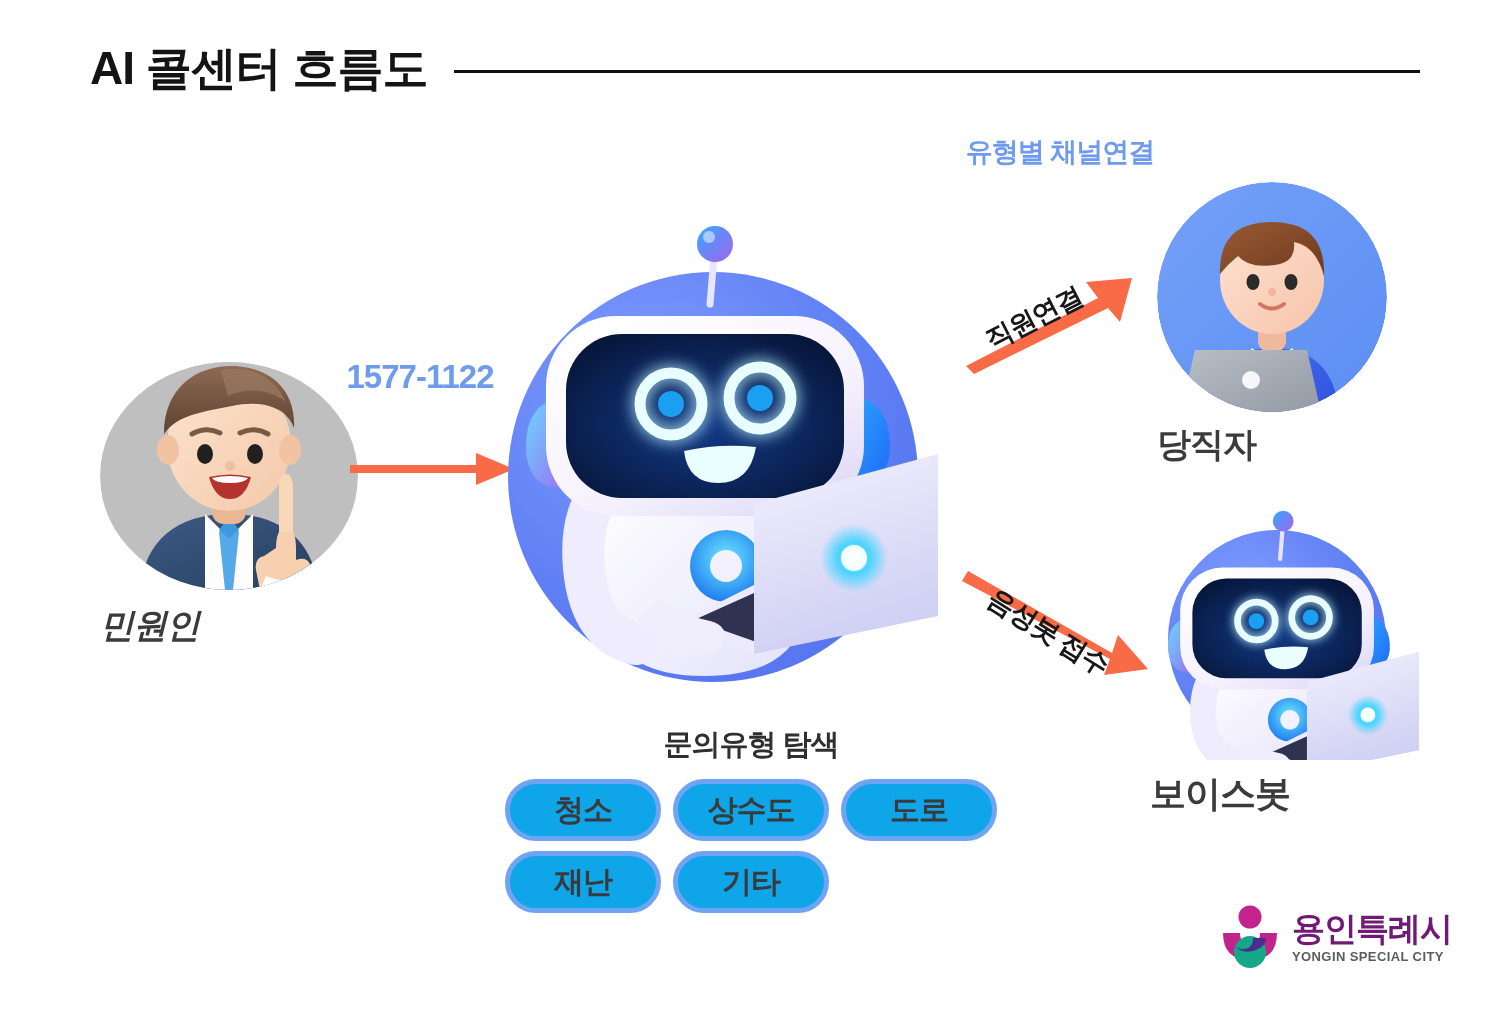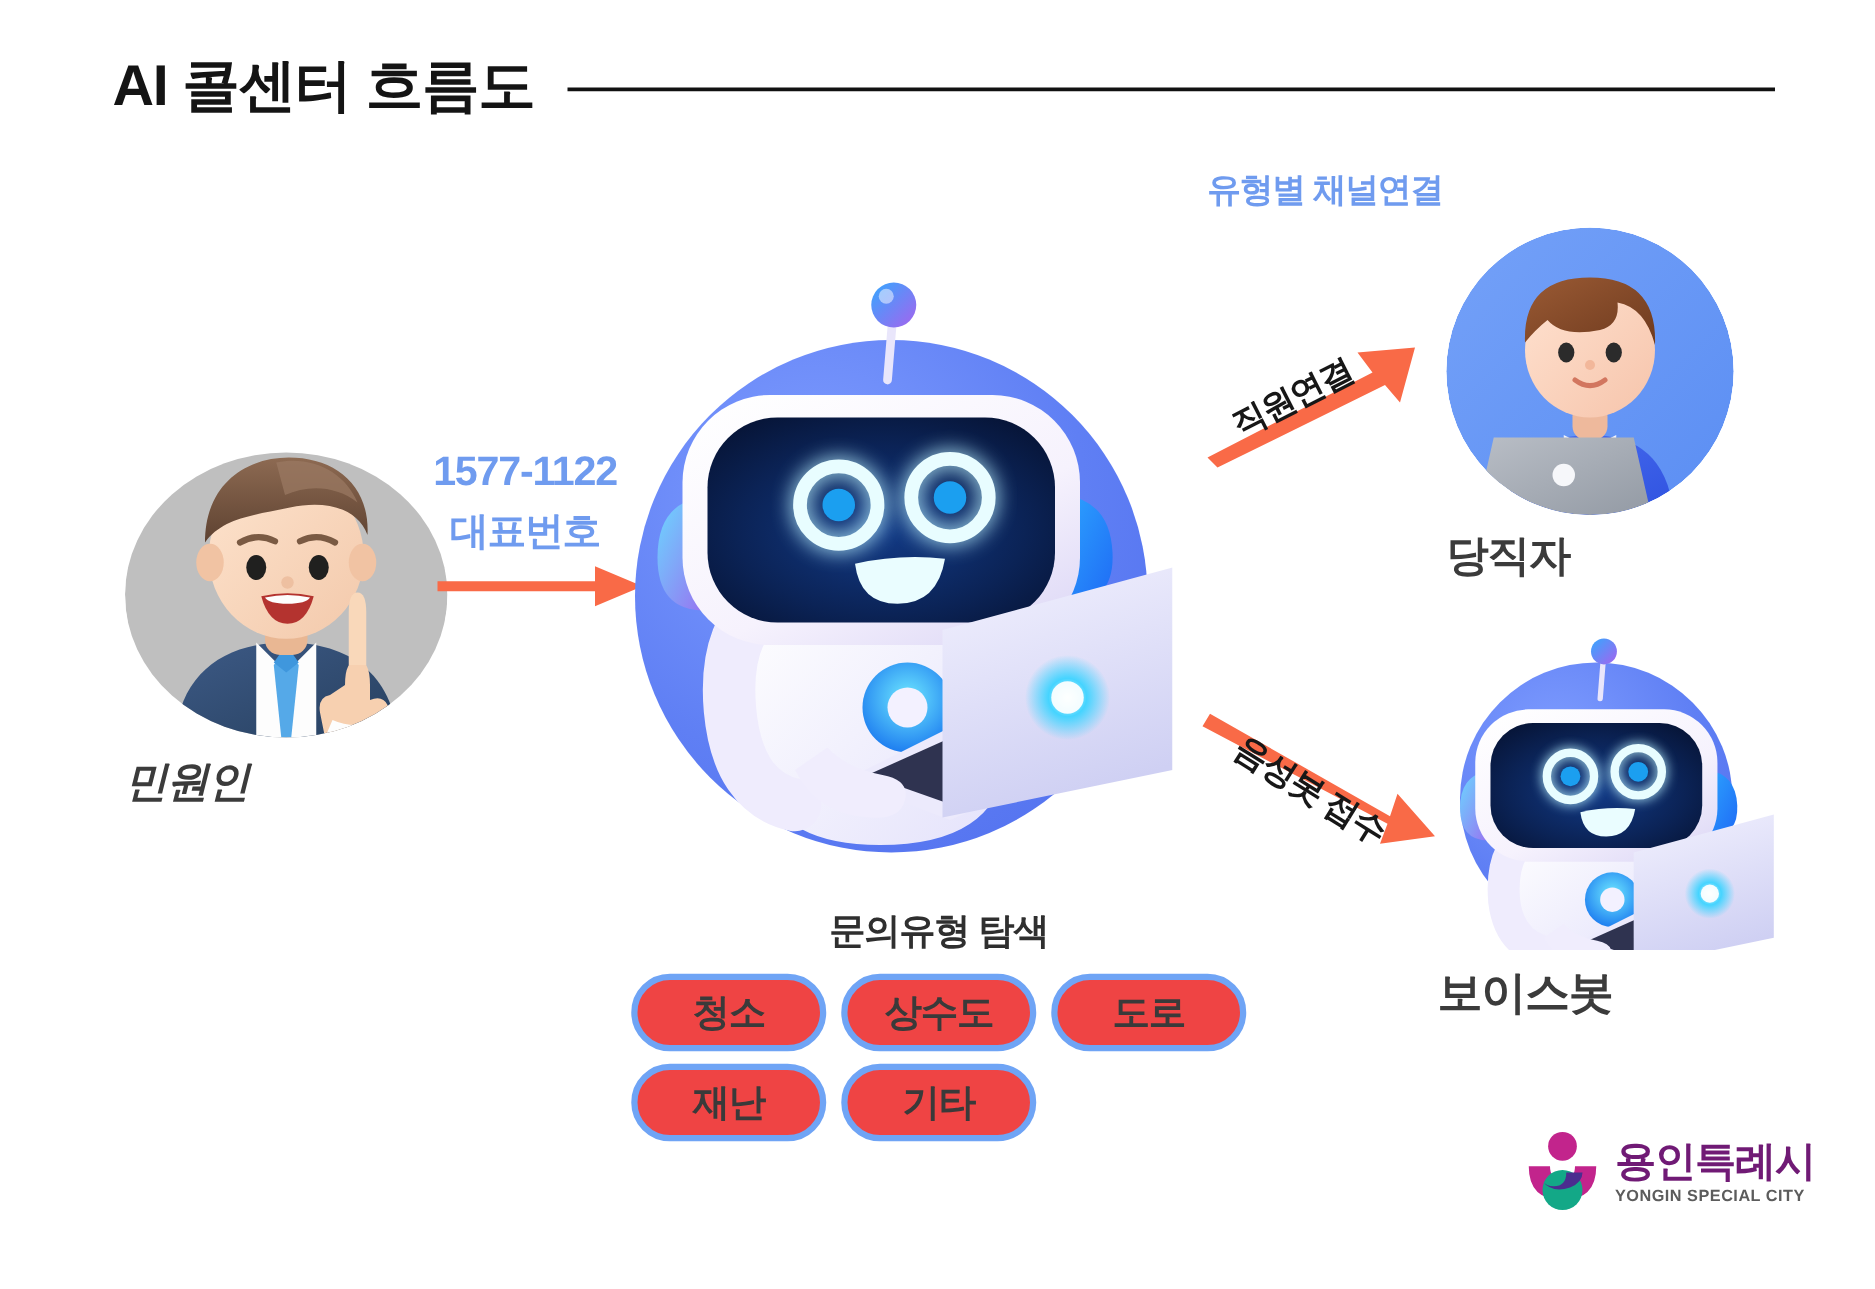--- a/index.html
+++ b/index.html
@@ -40,21 +40,21 @@
 
   
   .bot-bg-circle { position:absolute; border-radius:50%;
     background:radial-gradient(circle at 35% 30%, #7f9dff 0%, #5f7ff4 55%, #4f6ded 100%); }
 
   
   #category-group { position:absolute; left:505px; top:779px; width:492px; }
   .pill-grid { display:grid; grid-template-columns:repeat(3,156px); gap:10px 12px; }
   .pill {
     height:62px; border:5px solid #6fa4f5; border-radius:34px;
-    background:#ef4444; display:flex; align-items:center; justify-content:center;
+    background:#0ea5e9; display:flex; align-items:center; justify-content:center;
     font-size:30px; font-weight:bold; color:#3a3a3a; letter-spacing:-1px;
   }
   #category-heading {
     position:absolute; left:505px; top:725px; width:492px;
     text-align:center; font-size:29px; font-weight:bold; color:#2f2f2f;
     letter-spacing:-1px;
   }
 
   
   .arrow-svg { position:absolute; overflow:visible; }
@@ -131,21 +131,20 @@
 
         <path d="M176 186 q0 -20 10 -20 q10 0 10 20 l0 12 q10 -4 14 4 q4 8 -2 14 l-6 14 q-6 14 -22 14 q-16 0 -20 -16 l-4 -20 q-2 -12 8 -14 Z" fill="#f7d0b0"></path>
         <path d="M186 112 q7 0 7 16 l0 42 l-14 0 l0 -42 q0 -16 7 -16 Z" fill="#f9d8ba"></path>
         <path d="M166 214 q18 8 38 0 l6 14 l-50 0 Z" fill="#fdfdfd"></path>
       </g>
     </svg>
   </div>
   <div class="node-label" style="left:100px; top:603px; width:258px;font-style:italic;">민원인</div>
 
   <div class="blue-label" style="left:320px; top:358px; width:200px; font-size:33px;">1577-1122</div>
-  <div class="blue-label" style="left:320px; top:404px; width:200px; font-size:31px;">대표번호</div>
   <svg class="arrow-svg" style="left:350px; top:448px;" width="170" height="42">
     <path d="M0 17 L126 17 L126 5 L164 21 L126 37 L126 25 L0 25 Z" fill="#f96a47"></path>
   </svg>
 
   <div class="bot-bg-circle" style="left:508px; top:272px; width:410px; height:410px;"></div>
   <svg style="position:absolute; left:498px; top:186px;" width="440" height="500" viewBox="0 0 440 500">
     <defs>
       <linearGradient id="bodyG" x1="0" y1="0" x2="1" y2="1">
         <stop offset="0" stop-color="#ffffff"></stop>
           <stop offset="1" stop-color="#e4e2fb"></stop>

